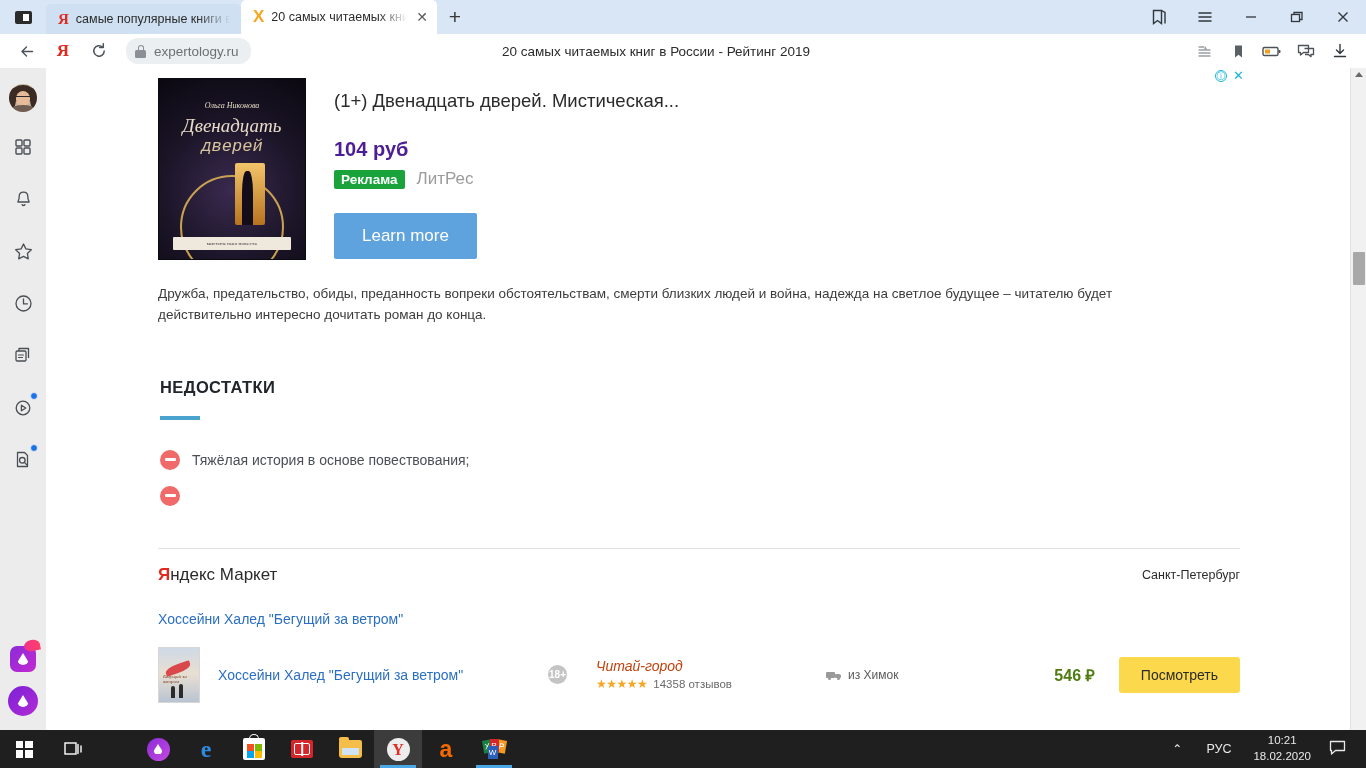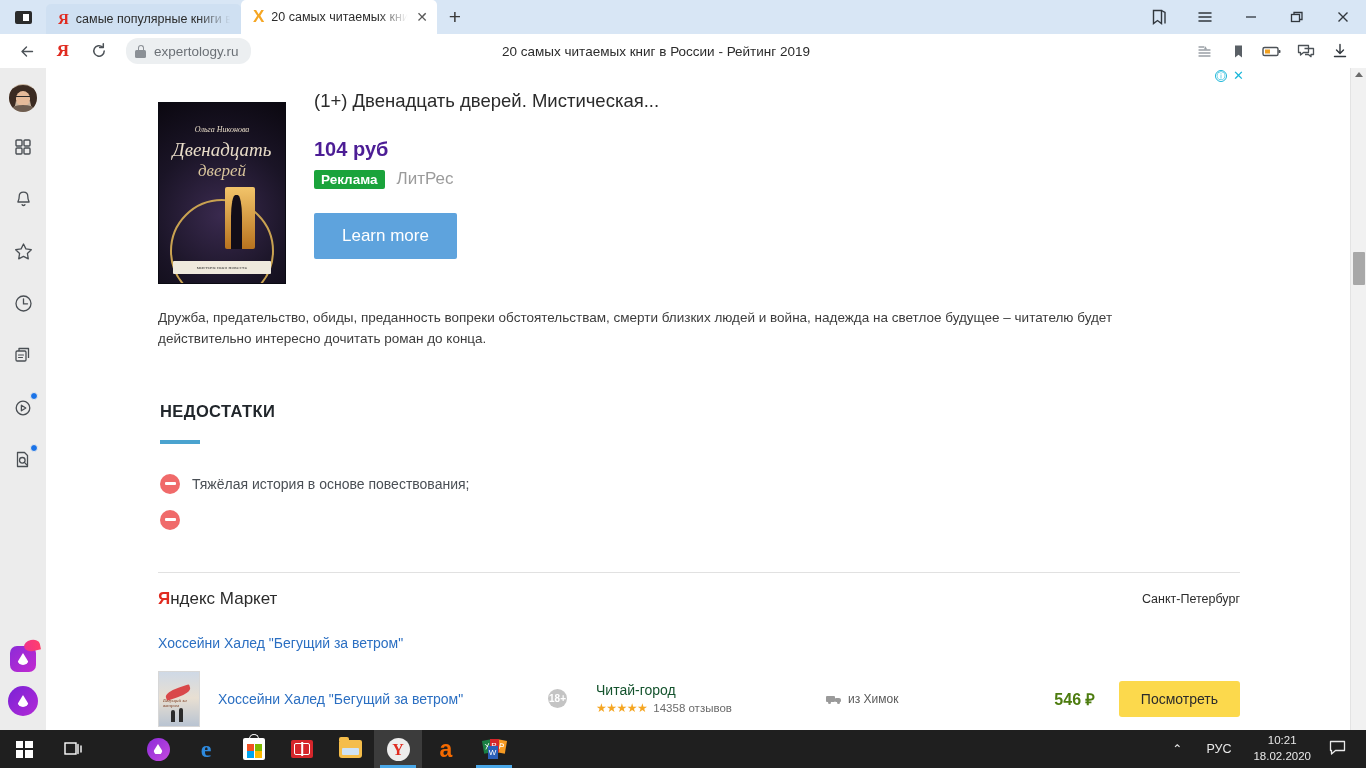--- a/index.html
+++ b/index.html
@@ -132,36 +132,36 @@
   
   .ad { position:relative; padding-top:10px; }
   .ad-badges { position:absolute; right:-4px; top:2px; display:flex; align-items:center; gap:6px; }
   .ad-info {
     width:12px; height:12px; border-radius:50%; border:1.3px solid #19b6d9;
     color:#19b6d9; font-size:9px; line-height:10px; text-align:center; font-family:"Liberation Serif",serif;
   }
   .ad-x { color:#19b6d9; font-size:13px; line-height:12px; }
   .ad-row { display:flex; gap:28px; }
   .ad-cover {
-    width:128px; height:182px; flex:0 0 auto;
+    width:148px; height:182px; flex:0 0 auto;
     background:
       radial-gradient(circle at 50% 62%, #3a2a4f 0%, #1a1426 55%, #0b0810 100%);
-    border:1px solid #0a0a12; position:relative; overflow:hidden;margin-top:24px;
+    border:1px solid #0a0a12; position:relative; overflow:hidden;
   }
   .ad-cover .author {
     position:absolute; top:22px; left:0; right:0; text-align:center;
     font-family:"Liberation Serif",serif; font-style:italic; font-size:8px; color:#e8dcc8;
   }
   .ad-cover .t1 {
     position:absolute; top:36px; left:0; right:0; text-align:center;
     font-family:"Liberation Serif",serif; font-style:italic; font-size:19px; color:#e8dcc8;
   }
   .ad-cover .t2 {
     position:absolute; top:58px; left:0; right:0; text-align:center;
-    font-family:Liberation Serif, serif; font-style:italic; font-size:17px; color:#d8c49c;
+    font-family:Liberation Mono, monospace; font-style:italic; font-size:17px; color:#d8c49c;
   }
   .ad-cover .ring {
     position:absolute; left:50%; top:96px; transform:translateX(-50%);
     width:104px; height:104px; border-radius:50%; border:2px solid #c9a251;
   }
   .ad-cover .door {
     position:absolute; left:52%; top:84px; width:30px; height:62px;
     background:linear-gradient(180deg,#f2c46a,#b8731f); border-radius:2px;
   }
   .ad-cover .fig {
@@ -226,21 +226,21 @@
   .mr-cover .kite { position:absolute; top:16px; left:6px; width:26px; height:9px; background:#d9484a; border-radius:60% 10% 60% 10%; transform:rotate(-18deg); }
   .mr-cover .ttl { position:absolute; top:26px; left:4px; font-size:5px; color:#7b3a1e; font-family:"Liberation Serif",serif; font-style:italic; }
   .mr-cover .p1 { position:absolute; bottom:4px; left:12px; width:4px; height:12px; background:#2b2b2b; border-radius:2px 2px 0 0; }
   .mr-cover .p2 { position:absolute; bottom:4px; left:20px; width:4px; height:14px; background:#2b2b2b; border-radius:2px 2px 0 0; }
   .mr-name { margin-left:18px; font-size:14px; color:#2b6fc2; width:330px; }
   .mr-age {
     width:19px; height:19px; border-radius:50%; background:#c4c4c4; color:#ffffff;
     font-size:10px; line-height:19px; text-align:center; flex:0 0 auto; font-weight:bold;
   }
   .mr-shop { margin-left:29px; width:230px; }
-  .mr-shop-name { font-size:14px; color:#14532d; }
+  .mr-shop-name { font-size:14px; color:#c2410c;font-style:italic; }
   .mr-rating { display:flex; align-items:center; gap:6px; margin-top:3px; }
   .stars { color:#f5a623; font-size:12px; letter-spacing:-0.5px; }
   .mr-reviews { font-size:11.5px; color:#6b6b6b; }
   .mr-ship { display:flex; align-items:center; gap:7px; font-size:12px; color:#5a5a5a; width:150px; }
   .truck { width:15px; height:10px; position:relative; flex:0 0 auto; }
   .truck .box { position:absolute; left:0; bottom:2px; width:9px; height:6px; background:#9a9a9a; border-radius:1px; }
   .truck .cab { position:absolute; right:0; bottom:2px; width:6px; height:4px; background:#9a9a9a; border-radius:1px 2px 1px 1px; }
   .truck .w1 { position:absolute; left:2px; bottom:0; width:3px; height:3px; border-radius:50%; background:#9a9a9a; }
   .truck .w2 { position:absolute; right:1px; bottom:0; width:3px; height:3px; border-radius:50%; background:#9a9a9a; }
   .mr-price { margin-left:auto; font-size:16px; font-weight:bold; color:#4d7c0f; }

